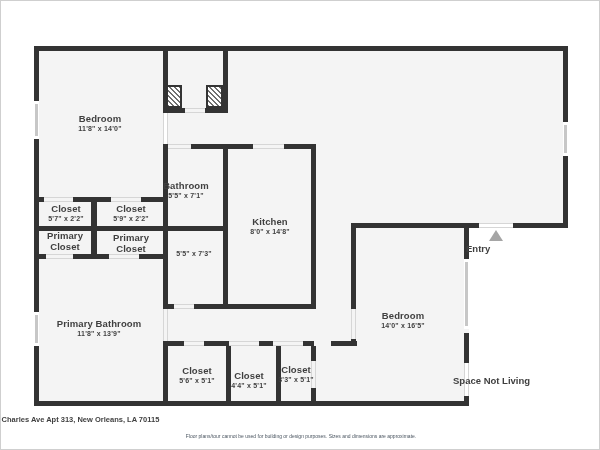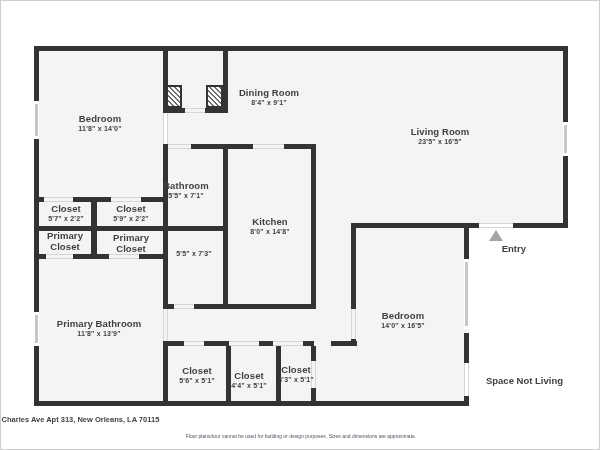--- a/index.html
+++ b/index.html
@@ -16,21 +16,21 @@
   .op-v{position:absolute;background:transparent;border-left:1px solid #d6d6d6;border-right:1px solid #d6d6d6;box-sizing:border-box;}
   .op-white{background:#ffffff;}
   .win{position:absolute;background:#ffffff;}
   .win i{position:absolute;left:1px;right:1px;top:3px;bottom:3px;background:#c7c7c7;}
   .hatch{position:absolute;box-sizing:border-box;border:2px solid #333333;
     background:repeating-linear-gradient(45deg,#6f6f6f 0,#6f6f6f 1px,#ffffff 1px,#ffffff 3.5px);}
   .lbl{position:absolute;display:flex;flex-direction:column;align-items:center;text-align:center;color:#3f3f3f;}
   .nm{font-size:9.5px;font-weight:700;line-height:11px;letter-spacing:.1px;}
   .dm{font-size:7px;font-weight:600;line-height:10px;letter-spacing:.2px;}
   .entry-tri{position:absolute;width:0;height:0;border-left:7px solid transparent;border-right:7px solid transparent;border-bottom:11px solid #a5a5a5;}
-  .annot{position:absolute;color:#3f3f3f;font-weight:700;text-align:right;}
+  .annot{position:absolute;color:#3f3f3f;font-weight:700;text-align:left;}
   .addr{position:absolute;font-size:7.5px;font-weight:700;color:#3f3f3f;white-space:nowrap;}
   .disc{position:absolute;font-size:5px;color:#4a5560;text-align:center;white-space:nowrap;}
 </style>
 </head>
 <body>
 
 <div id="canvas">
 
   <div class="abs floor" style="left:33px;top:45px;width:534px;height:360px"></div>
   <div class="abs outside" style="left:468px;top:227px;width:99px;height:178px"></div>
@@ -117,28 +117,20 @@
   <i class="w" style="left:72px;top:253px;width:36px;height:5px"></i>
   <i class="w" style="left:138px;top:253px;width:24px;height:5px"></i>
   <span class="op-h" style="left:45px;top:253px;width:27px;height:5px"></span>
   <span class="op-h" style="left:108px;top:253px;width:30px;height:5px"></span>
   <i class="w" style="left:90px;top:201px;width:6px;height:52px"></i>
 
   <div class="lbl" style="left:39px;top:112px;width:120px">
     <span class="nm">Bedroom</span>
     <span class="dm">11'8" x 14'0"</span>
   </div>
-  <div class="lbl" style="left:223px;top:86px;width:90px">
-    <span class="nm">Dining Room</span>
-    <span class="dm">8'4" x 9'1"</span>
-  </div>
-  <div class="lbl" style="left:389px;top:125px;width:100px">
-    <span class="nm">Living Room</span>
-    <span class="dm">23'5" x 16'5"</span>
-  </div>
   <div class="lbl" style="left:145px;top:179px;width:80px">
     <span class="nm">Bathroom</span>
     <span class="dm">5'5" x 7'1"</span>
   </div>
   <div class="lbl" style="left:35px;top:202px;width:60px">
     <span class="nm">Closet</span>
     <span class="dm">5'7" x 2'2"</span>
   </div>
   <div class="lbl" style="left:100px;top:202px;width:60px">
     <span class="nm">Closet</span>

